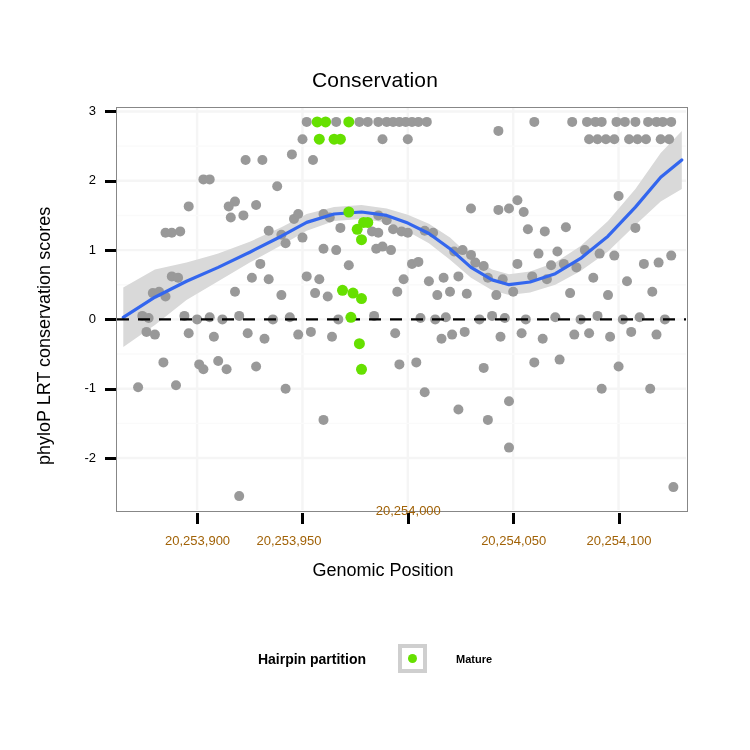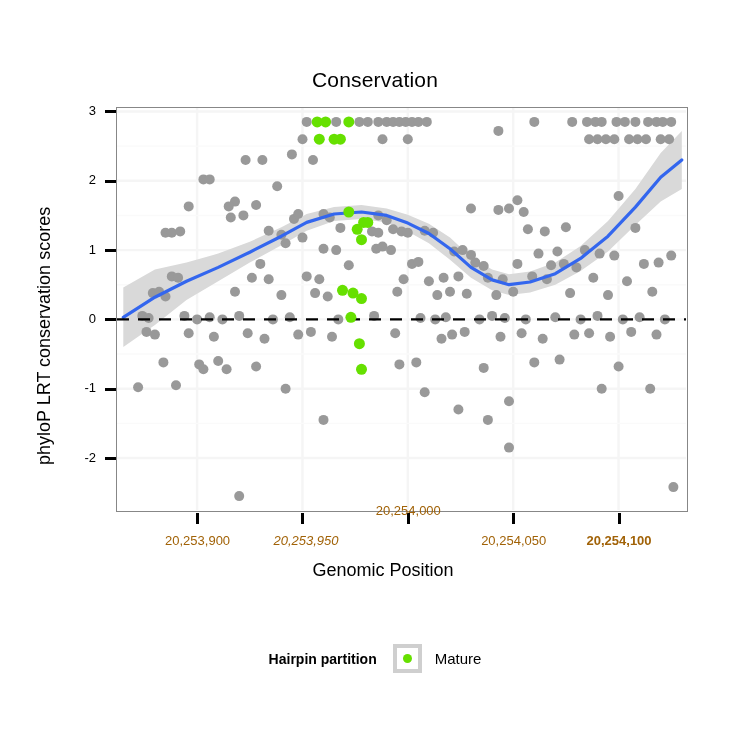--- a/index.html
+++ b/index.html
@@ -50,33 +50,33 @@
   .ylab{
     position:absolute;font-size:18px;color:#000;
     transform:rotate(-90deg);transform-origin:left top;
     white-space:nowrap;
     left:34px;top:465px;
   }
 
   
   .legend{
     position:absolute;left:0;top:644px;width:750px;
-    display:flex;align-items:center;justify-content:center;gap:0px;
+    display:flex;align-items:center;justify-content:center;gap:16px;
   }
   .legend-title{
     font-size:14px;font-weight:bold;color:#000;margin-right:16px;
   }
   .legend-key{
     width:29px;height:29px;background:#ffffff;
     border:4px solid #cfcfcf;box-sizing:border-box;
     display:flex;align-items:center;justify-content:center;
     margin-right:13px;
   }
   .legend-dot{width:9px;height:9px;border-radius:50%;}
-  .legend-label{font-size:15px;color:#000;}
+  .legend-label{font-size:11px;color:#000;font-weight:bold;}
 </style>
 </head>
 <body>
 
 <div id="root">
 
   <div class="chart-title">Conservation</div>
 
   <div class="panel">
     <svg id="plot-svg" width="569" height="402">
@@ -340,27 +340,27 @@
       <div class="tick-mark ytick-mark" style="top: 387.707px;"></div>
       <div class="ytick-label" style="top: 380.207px; left: 68px;">-1</div>
       <div class="tick-mark ytick-mark" style="top: 457.017px;"></div>
       <div class="ytick-label" style="top: 449.517px; left: 68px;">-2</div>
     </div>
 
   <div id="xticks">
       <div class="tick-mark xtick-mark" style="left: 196.081px;"></div>
       <div class="xtick-label" style="left: 142.581px; top: 533px;">20,253,900</div>
       <div class="tick-mark xtick-mark" style="left: 301.452px;"></div>
-      <div class="xtick-label" style="left: 251px; top: 533px; font-style: italic;">20,253,950</div>
+      <div class="xtick-label" style="left: 234px; top: 533px;">20,253,950</div>
       <div class="tick-mark xtick-mark" style="left: 406.822px;"></div>
       <div class="xtick-label" style="left: 353.322px; top: 503px;">20,254,000</div>
       <div class="tick-mark xtick-mark" style="left: 512.193px;"></div>
       <div class="xtick-label" style="left: 458.693px; top: 533px;">20,254,050</div>
       <div class="tick-mark xtick-mark" style="left: 617.563px;"></div>
-      <div class="xtick-label" style="left: 564.063px; top: 533px; font-weight: bold;">20,254,100</div>
+      <div class="xtick-label" style="left: 564.063px; top: 533px;">20,254,100</div>
     </div>
 
   <div class="xlab">Genomic Position</div>
   <div class="ylab">phyloP LRT conservation scores</div>
 
   <div class="legend">
     <div class="legend-title">Hairpin partition</div>
     <div class="legend-key">
       <div class="legend-dot" id="legend-dot" style="background: rgb(102, 224, 0);"></div>
     </div>

